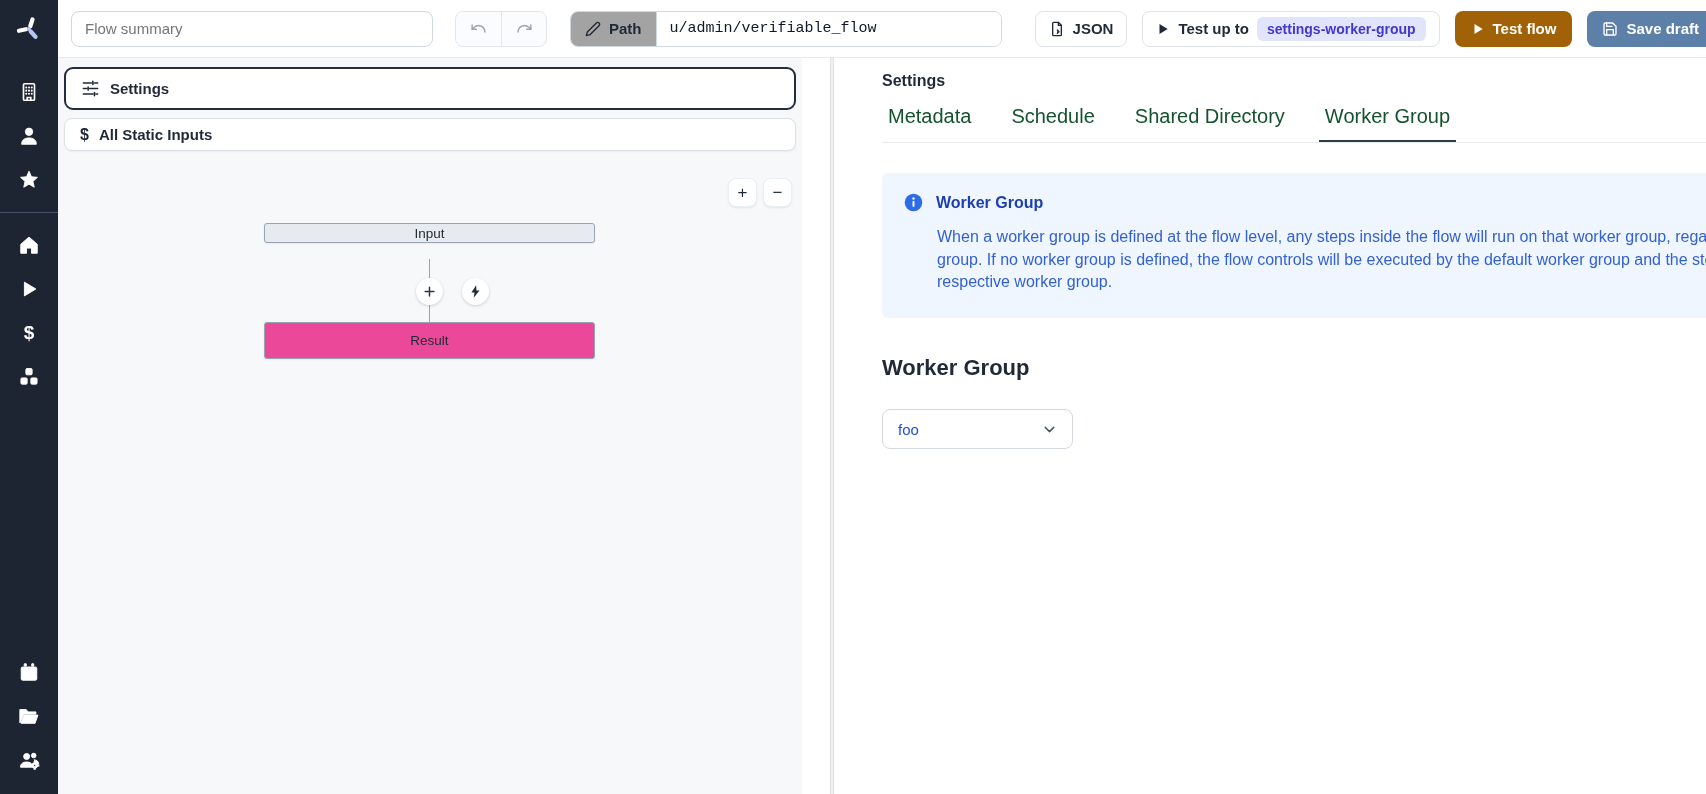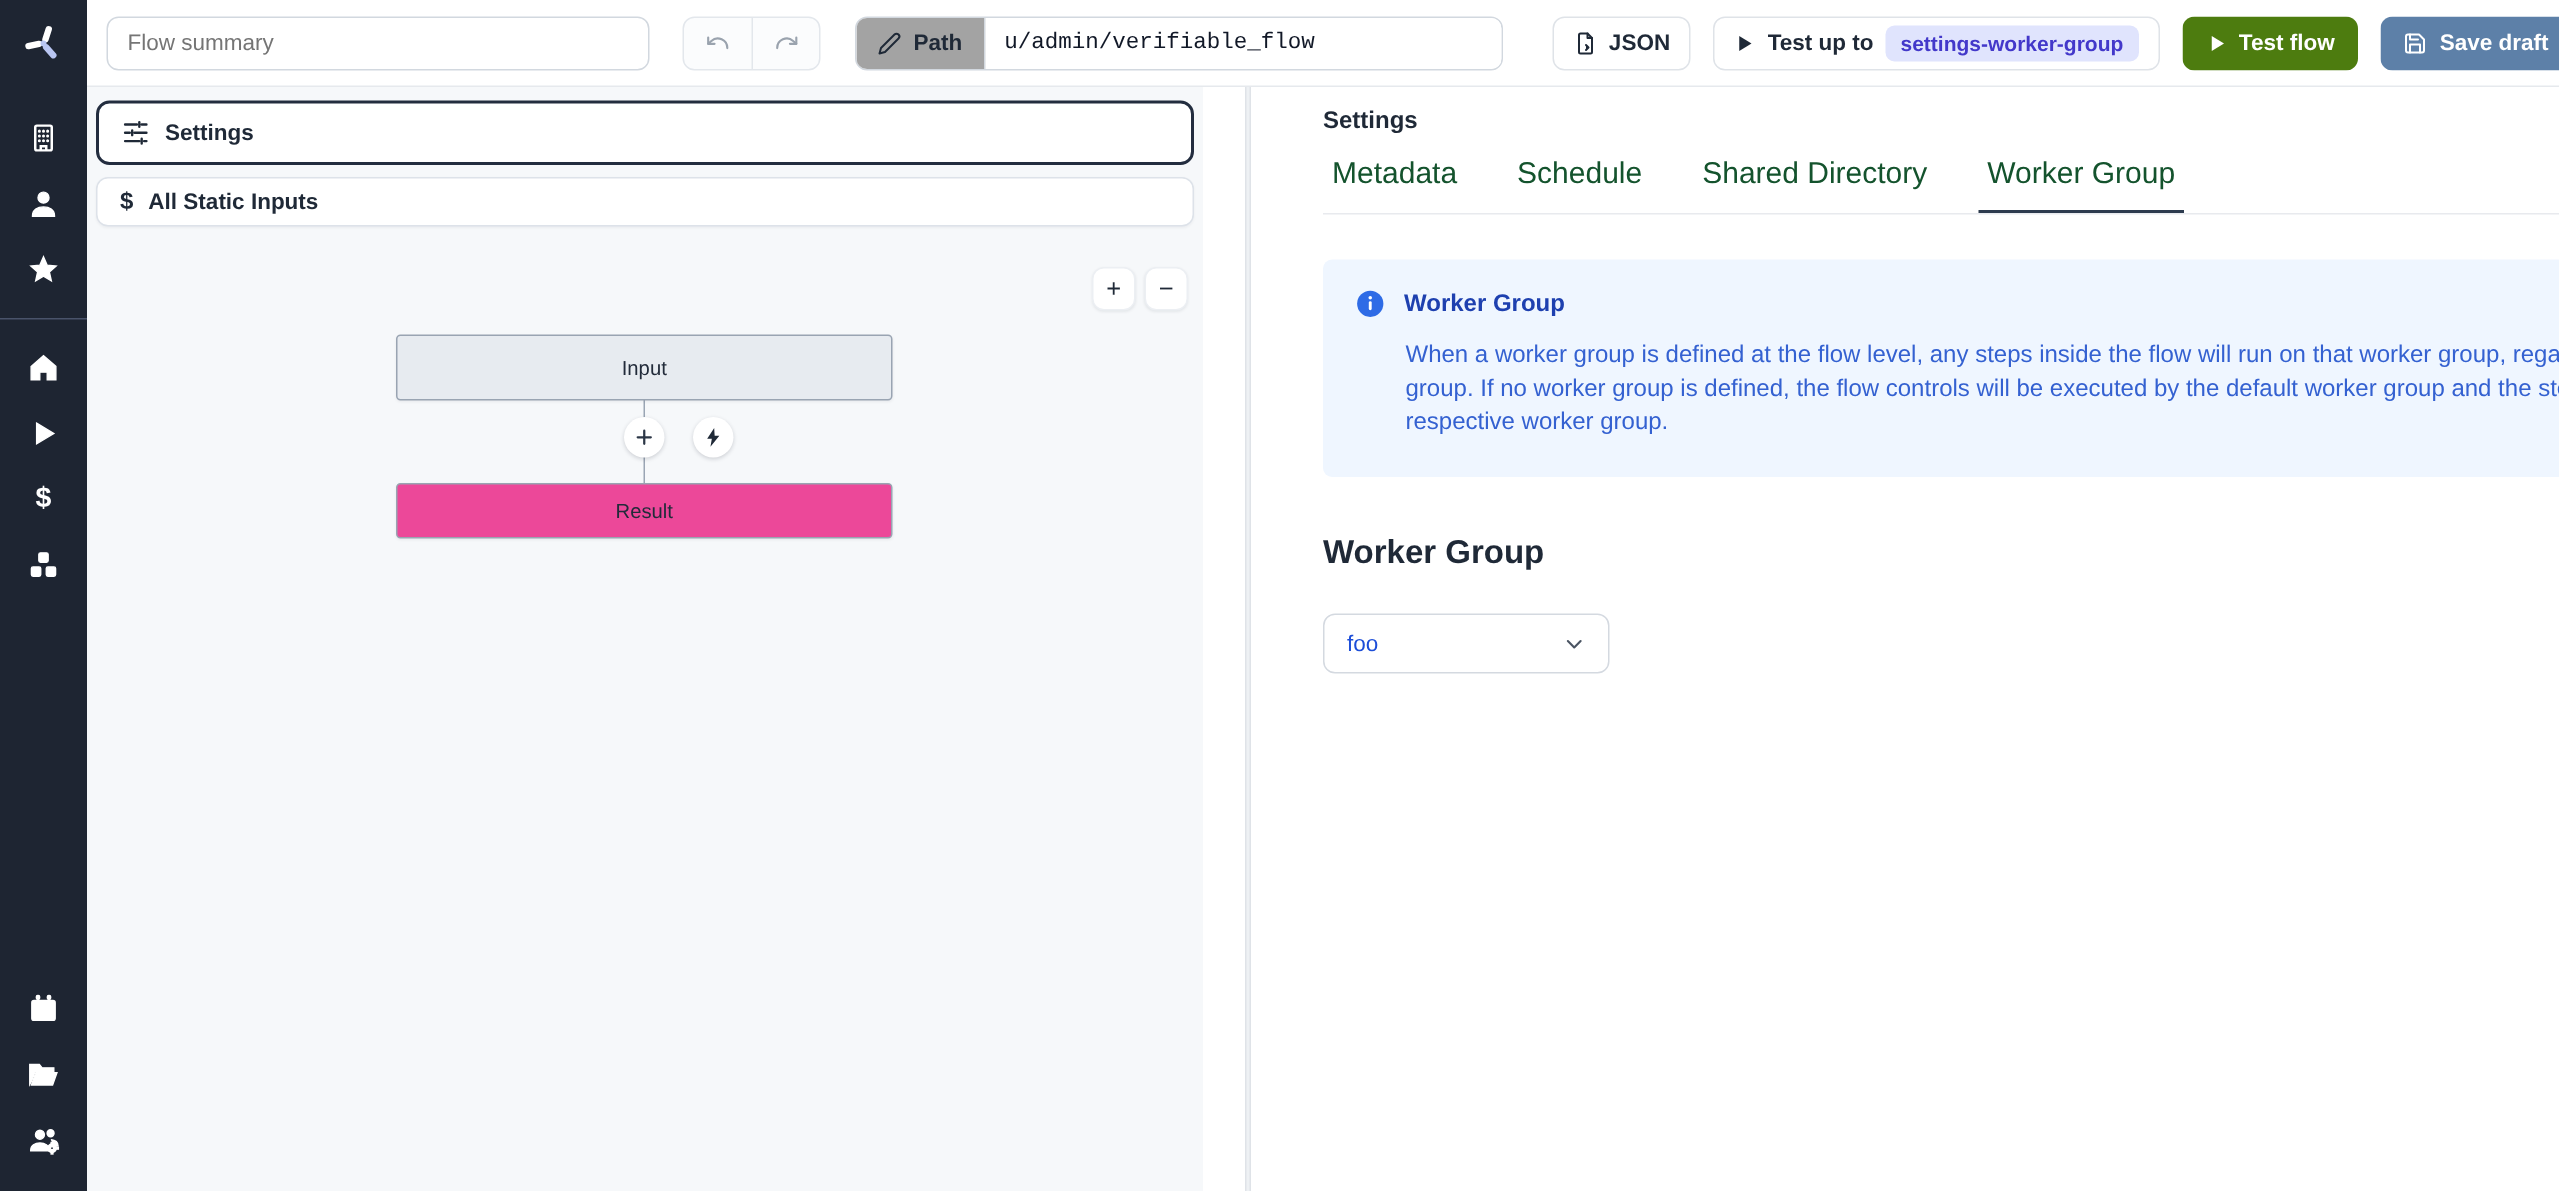--- a/index.html
+++ b/index.html
@@ -25,35 +25,35 @@
   .history-group { display:flex; margin-left:22px; border:1px solid #e3e7ec; border-radius:8px; background:#fbfcfd; overflow:hidden; }
   .history-btn { width:45px; height:34px; display:flex; align-items:center; justify-content:center; cursor:pointer; background:transparent; border:none; }
   .history-btn + .history-btn { border-left:1px solid #e3e7ec; }
   .path-group { display:flex; margin-left:23px; border:1px solid #d2d8df; border-radius:8px; overflow:hidden; height:36px; }
   .path-label { background:#a3a3a3; display:flex; align-items:center; gap:8px; padding:0 14px; font-size:15px; font-weight:700; color:#1f2937; border-right:1px solid #d2d8df; cursor:pointer; }
   .path-input { width:344px; border:none; outline:none; padding:0 13px; font-family:"Liberation Mono","DejaVu Sans Mono",monospace; font-size:15px; color:#111827; }
   .tb-right { display:flex; align-items:center; margin-left:auto; gap:15px; }
   .btn { display:flex; align-items:center; gap:8px; height:36px; border-radius:8px; font-size:15px; font-weight:600; cursor:pointer; border:1px solid transparent; }
   .btn-outline { background:#fff; border-color:#dfe3e8; color:#1f2937; padding:0 13px; }
   .badge { background:#e0e4fd; color:#4338ca; font-size:14px; font-weight:600; padding:4px 10px; border-radius:6px; }
-  .btn-dark { background:#4d7c0f; color:#fff; padding:0 15px; }
+  .btn-dark { background:#a16207; color:#fff; padding:0 15px; }
   .btn-blue { background:#5d80a8; color:#fff; padding:0 14px; margin-right:-8px; }
 
   
   .work-row { flex:1; display:flex; min-height:0;gap:28px; }
 
   
   .canvas { width:744px; flex:none; background:#f6f8fa; position:relative; overflow:hidden; }
   .module-box { position:absolute; left:6px; right:6px; background:#fff; display:flex; align-items:center; gap:10px; padding:0 15px; cursor:pointer; }
   .module-settings { top:9px; height:43px; border:2px solid #232d3f; border-radius:9px; }
   .module-static { top:60px; height:33px; border:1px solid #dde2e9; border-radius:8px; box-shadow:0 1px 2px rgba(16,24,40,.05); }
   .module-label { font-size:15px; font-weight:700; color:#1f2937; }
   .zoom-controls { position:absolute; top:120px; right:10px; display:flex; gap:6px; }
   .zoom-btn { width:29px; height:29px; background:#fff; border:1px solid #eceff3; border-radius:8px; box-shadow:0 1px 2px rgba(16,24,40,.08); font-size:17px; color:#1f2937; display:flex; align-items:center; justify-content:center; cursor:pointer; }
-  .flow-node { position:absolute; left:206px; width:331px; height:44px; border:1px solid #99a4b2; border-radius:3px; display:flex; align-items:center; justify-content:center; font-size:13.5px; color:#222b3a; cursor:pointer; box-shadow:0 1px 2px rgba(16,24,40,.06); }
+  .flow-node { position:absolute; left:206px; width:331px; height:20px; border:1px solid #99a4b2; border-radius:3px; display:flex; align-items:center; justify-content:center; font-size:13.5px; color:#222b3a; cursor:pointer; box-shadow:0 1px 2px rgba(16,24,40,.06); }
   .node-input { top:165px; background:#e7ebf0; }
   .node-result { top:264px; background:#ec4899; height:37px; }
   .edge-line { position:absolute; left:371px; top:201px; width:1px; height:63px; background:#9aa5b4; }
   .edge-btn { position:absolute; width:27px; height:27px; border-radius:50%; background:#fff; box-shadow:0 1px 3px rgba(16,24,40,.18); display:flex; align-items:center; justify-content:center; cursor:pointer; top:220px; }
   .edge-plus { left:358px; }
   .edge-bolt { left:404px; }
 
   
   .splitter { width:4px; flex:none; background:#eef1f4; border-left:1px solid #dfe3e8; border-right:1px solid #dfe3e8; cursor:col-resize; }
 

